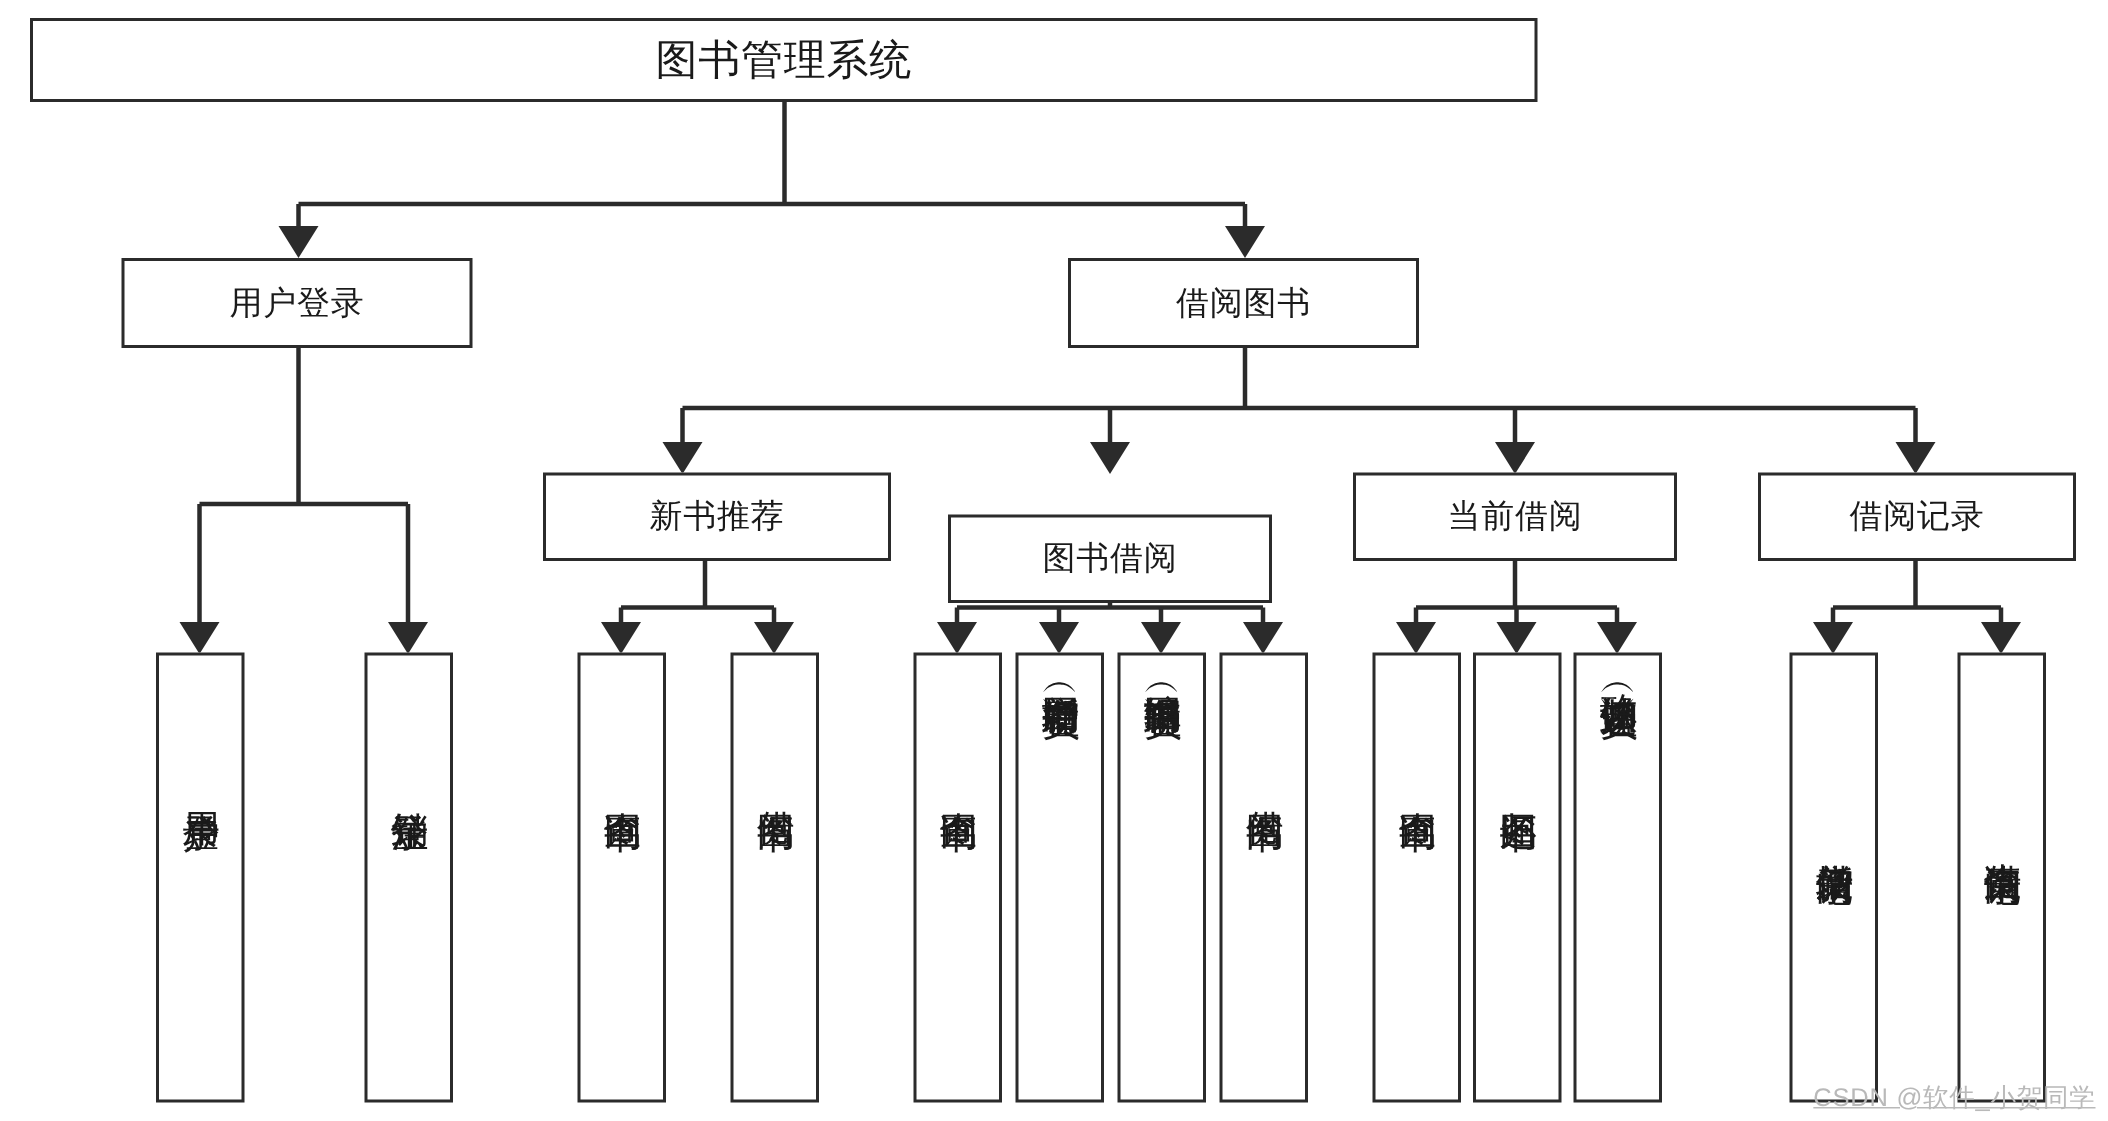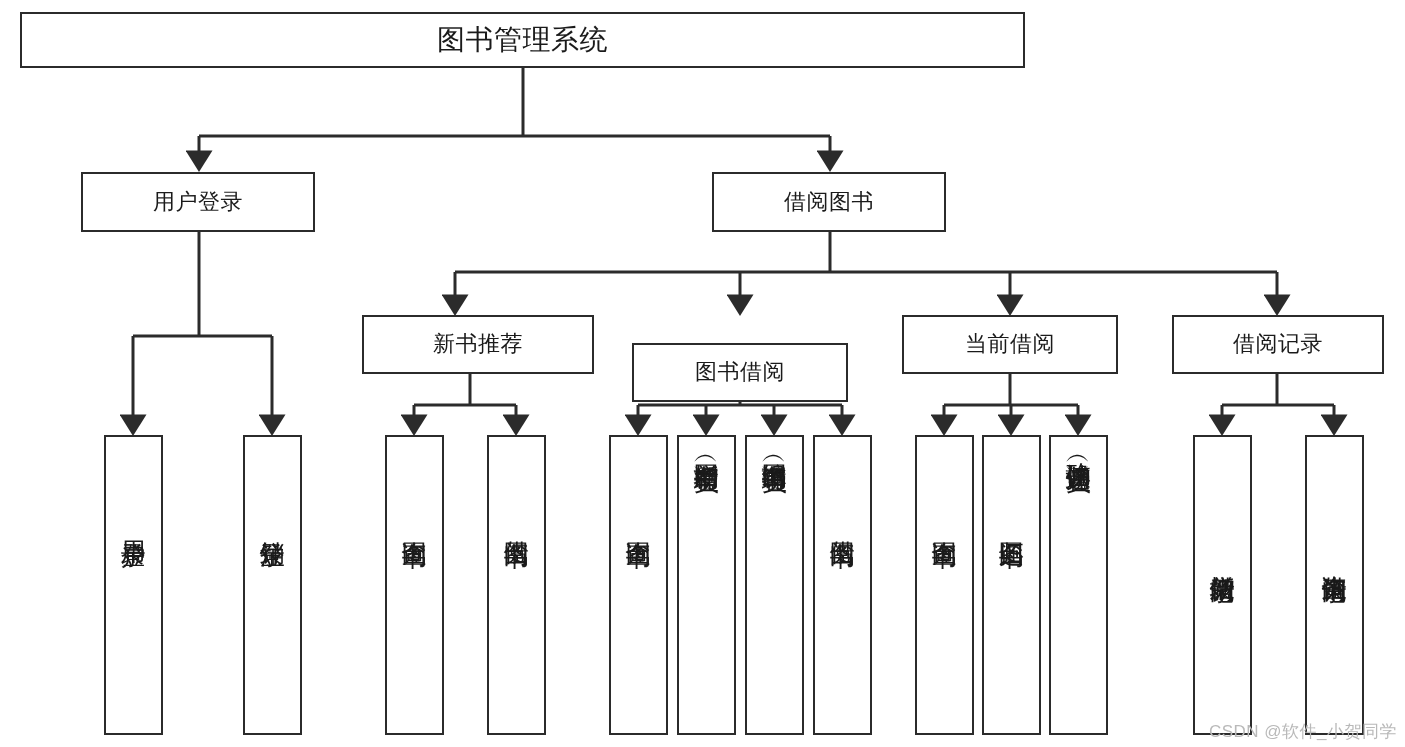--- a/index.html
+++ b/index.html
@@ -70,20 +70,21 @@
     margin-top: 112px;
   }
   .watermark {
     position: absolute;
     right: 8px;
     bottom: 4px;
     font-size: 17px;
     color: #b9b9b9;
     white-space: nowrap;
     letter-spacing: 0.5px;
+    text-decoration: underline;
   }
 </style>
 </head>
 <body>
 
 <div id="canvas">
 
   <svg class="connectors" viewBox="0 0 1405 747" xmlns="http://www.w3.org/2000/svg">
     <defs>
       <marker id="arrow" markerWidth="9" markerHeight="9" refX="3.2" refY="4.5" orient="auto" markerUnits="strokeWidth">

